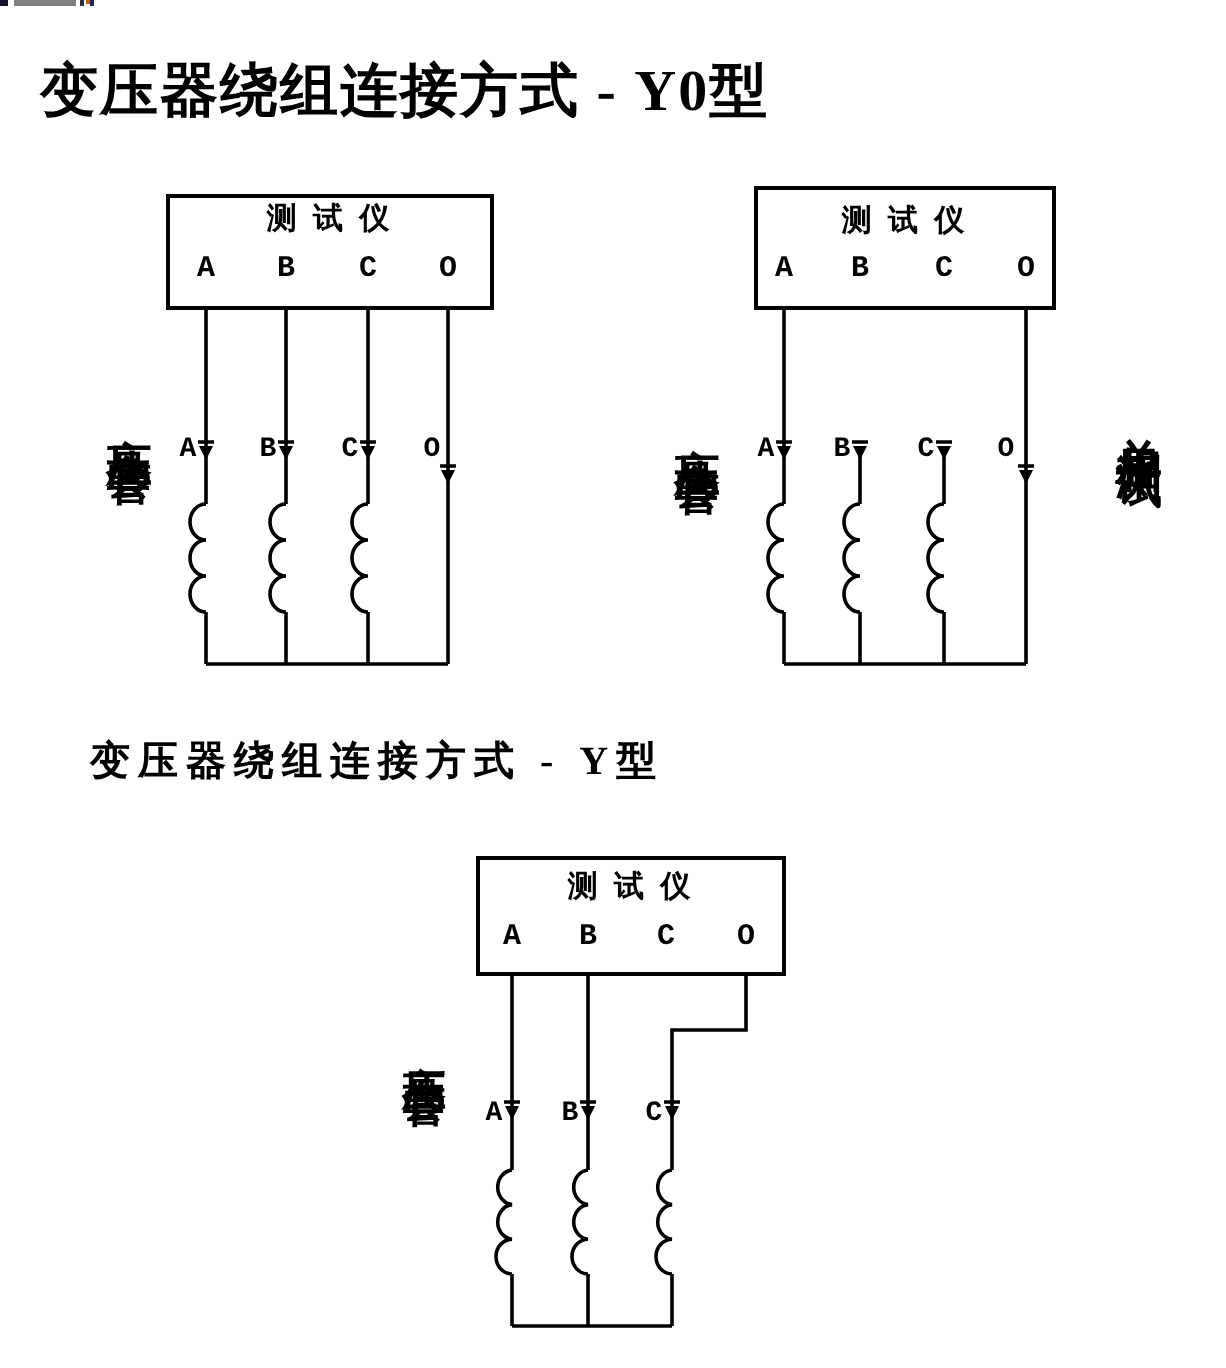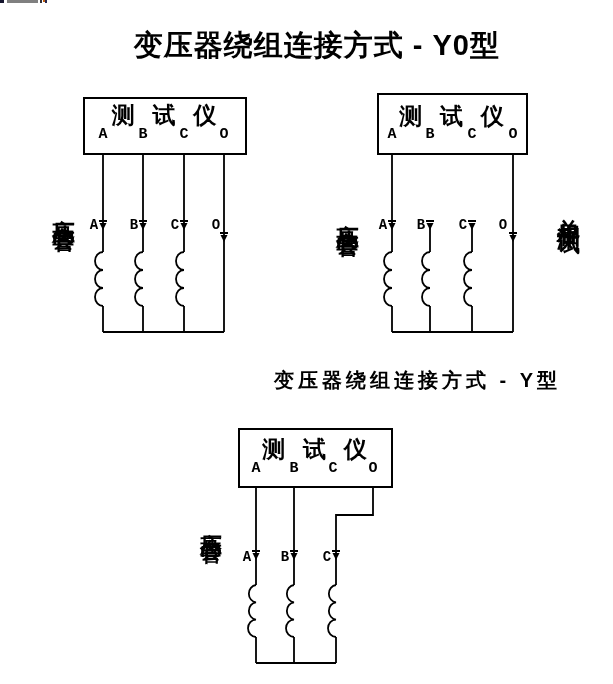--- a/index.html
+++ b/index.html
@@ -1,24 +1,24 @@
 <!DOCTYPE html>
 <html><head>
 <meta charset="utf-8">
 <style>
   html,body{margin:0;padding:0;}
   body{width:613px;height:684px;background:#ffffff;position:relative;overflow:hidden;
        font-family:"DejaVu Sans",sans-serif;color:#000;}
-  .title{position:absolute;text-align:right;font-weight:bold;
-         font-family:Liberation Sans, sans-serif;white-space:nowrap;}
+  .title{position:absolute;text-align:left;font-weight:bold;
+         font-family:Liberation Serif, serif;white-space:nowrap;}
   #title-y0{left:20px;top:26px;width:480px;font-size:29px;letter-spacing:1px;}
   #title-y{left:45px;top:367px;width:516px;font-size:20px;letter-spacing:4px;}
   .box{position:absolute;border:2px solid #000;box-sizing:border-box;background:#fff;}
-  .tester-label{position:absolute;text-align:center;font-weight:bold;font-size:23px;
-                font-family:Liberation Mono, monospace;letter-spacing:2px;white-space:nowrap;}
+  .tester-label{position:absolute;text-align:center;font-weight:bold;font-size:15px;
+                font-family:Liberation Sans, sans-serif;letter-spacing:2px;white-space:nowrap;}
   .term{position:absolute;width:22px;text-align:center;font-weight:bold;font-size:15px;
         font-family:"Liberation Mono",monospace;}
   .bletter{position:absolute;width:20px;text-align:center;font-weight:bold;font-size:14px;
            font-family:"Liberation Mono",monospace;}
   .vlabel{position:absolute;writing-mode:vertical-rl;text-orientation:upright;
           font-weight:bold;font-size:23px;font-family:"DejaVu Serif",serif;
           letter-spacing:4px;line-height:1;}
   .vlabel.small{font-size:22px;letter-spacing:3px;}
   svg{position:absolute;left:0;top:0;}
   .artifact{position:absolute;}

